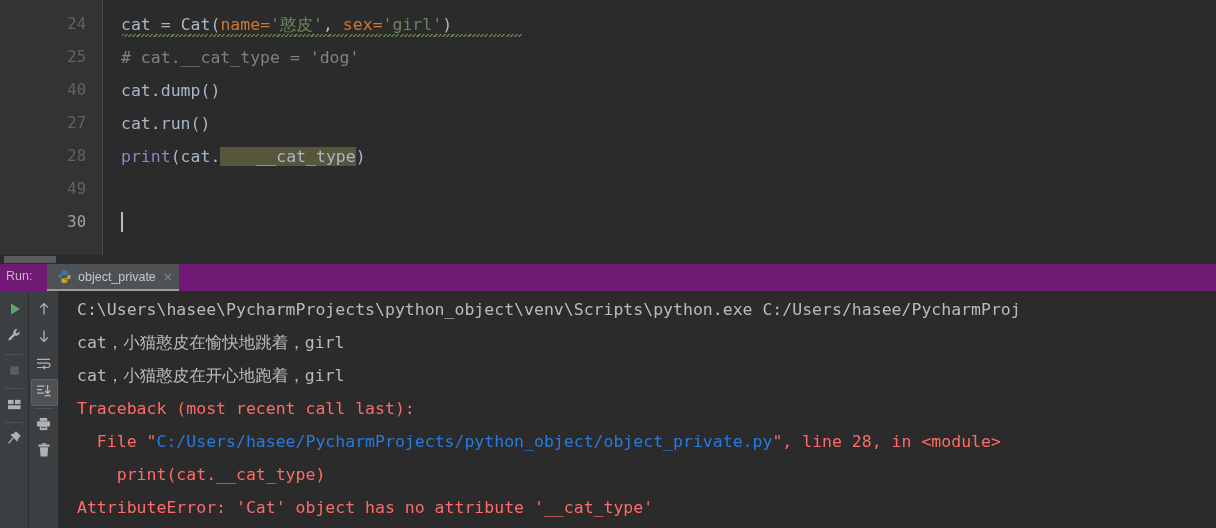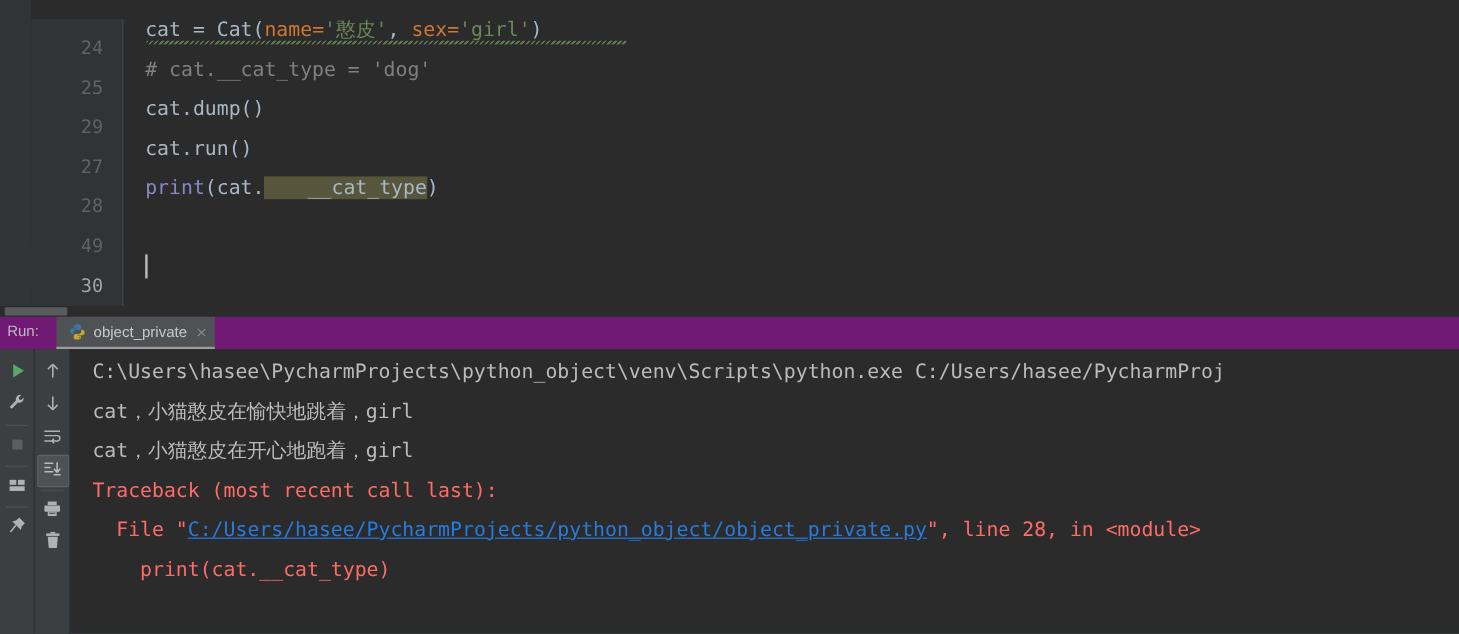--- a/index.html
+++ b/index.html
@@ -35,21 +35,20 @@
     left: 0; top: 0;
     width: 26px; height: 264px;
     background: #313335;
   }
   .gutter {
     position: absolute;
     left: 26px; top: 0;
     width: 76px; height: 264px;
     background: #313335;
     border-right: 1px solid #4B4B4B;
-    margin-top: 16px;
   }
   .code-area {
     position: absolute;
     left: 103px; top: 0;
     right: 0; height: 264px;
     background: #2B2B2B;
   }
   .line {
     position: absolute;
     left: 0;
@@ -224,35 +223,35 @@
     left: 18px;
     height: 33px;
     line-height: 33px;
     white-space: pre;
     font-family: "DejaVu Sans Mono", monospace;
     font-size: 16.5px;
     color: #BBBBBB;
   }
   .c-out  { color: #BBBBBB; }
   .c-err  { color: #FF6B68; }
-  .c-link { color: #287BDE; text-decoration: underline; }
+  .c-link { color: #287BDE; }
 </style>
 </head>
 <body>
 
 <div class="app">
 
   <div class="editor">
     <div class="editor-leftstrip"></div>
     <div class="gutter-caretrow" id="gutter-caret-row" style="top: 206px;"></div>
     <div class="caret-row-bg" id="code-caret-row" style="top: 206px;"></div>
     <div class="gutter" id="gutter">
         <div class="line" style="top: 8px;">24</div>
         <div class="line" style="top: 41px;">25</div>
-        <div class="line" style="top: 74px;">29</div>
+        <div class="line" style="top: 74px;">40</div>
         <div class="line" style="top: 107px;">27</div>
         <div class="line" style="top: 140px;">28</div>
         <div class="line" style="top: 173px;">49</div>
         <div class="line current" style="top: 206px;">30</div>
       </div>
     <div class="code-area" id="code-area">
         <div class="line code-line" style="top: 8px;"><span class="tok-default">cat </span><span class="tok-default">= </span><span class="tok-class">Cat</span><span class="tok-paren">(</span><span class="tok-kwarg">name</span><span class="tok-kwarg">=</span><span class="tok-string">'憨皮'</span><span class="tok-default">, </span><span class="tok-kwarg">sex</span><span class="tok-kwarg">=</span><span class="tok-string">'girl'</span><span class="tok-paren">)</span></div>
         <div class="squiggle" style="top: 34px; left: 19px; width: 400px;"></div>
         <div class="line code-line" style="top: 41px;"><span class="tok-comment"># cat.__cat_type = 'dog'</span></div>
         <div class="line code-line" style="top: 74px;"><span class="tok-default">cat</span><span class="tok-default">.</span><span class="tok-class">dump</span><span class="tok-paren">()</span></div>
@@ -380,15 +379,16 @@
       </div>
     </div>
 
     <div class="console" id="console">
         <div class="cline" style="top: 2px;"><span class="c-out">C:\Users\hasee\PycharmProjects\python_object\venv\Scripts\python.exe C:/Users/hasee/PycharmProj</span></div>
         <div class="cline" style="top: 68px;"><span class="c-out">cat，小猫憨皮在开心地跑着，girl</span></div>
         <div class="cline" style="top: 35px;"><span class="c-out">cat，小猫憨皮在愉快地跳着，girl</span></div>
         <div class="cline" style="top: 101px;"><span class="c-err">Traceback (most recent call last):</span></div>
         <div class="cline" style="top: 134px;"><span class="c-err">  File "</span><span class="c-link">C:/Users/hasee/PycharmProjects/python_object/object_private.py</span><span class="c-err">", line 28, in &lt;module&gt;</span></div>
         <div class="cline" style="top: 167px;"><span class="c-err">    print(cat.__cat_type)</span></div>
+        <div class="cline" style="top: 200px;"><span class="c-err">AttributeError: 'Cat' object has no attribute '__cat_type'</span></div>
       </div>
   </div>
 </div>
 
 </body></html>

